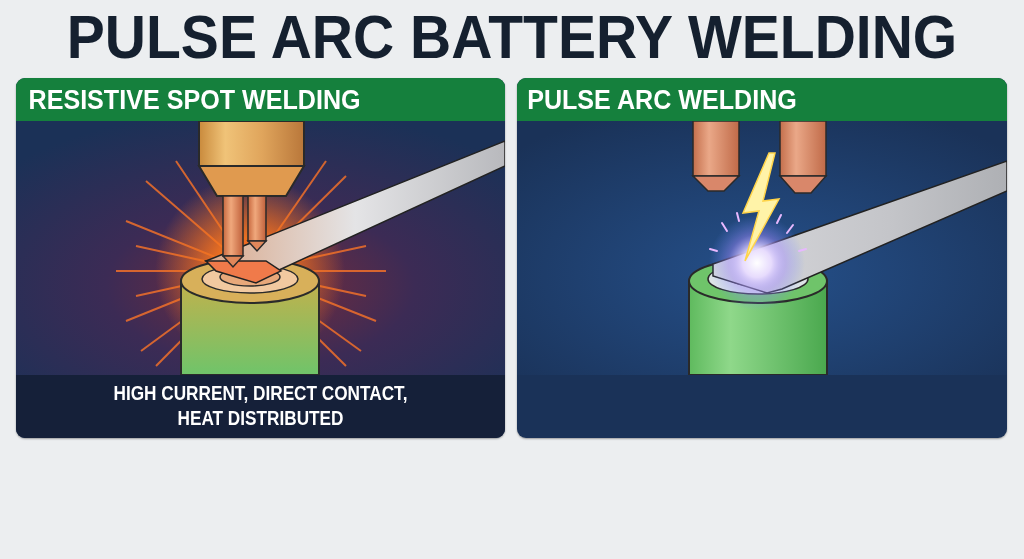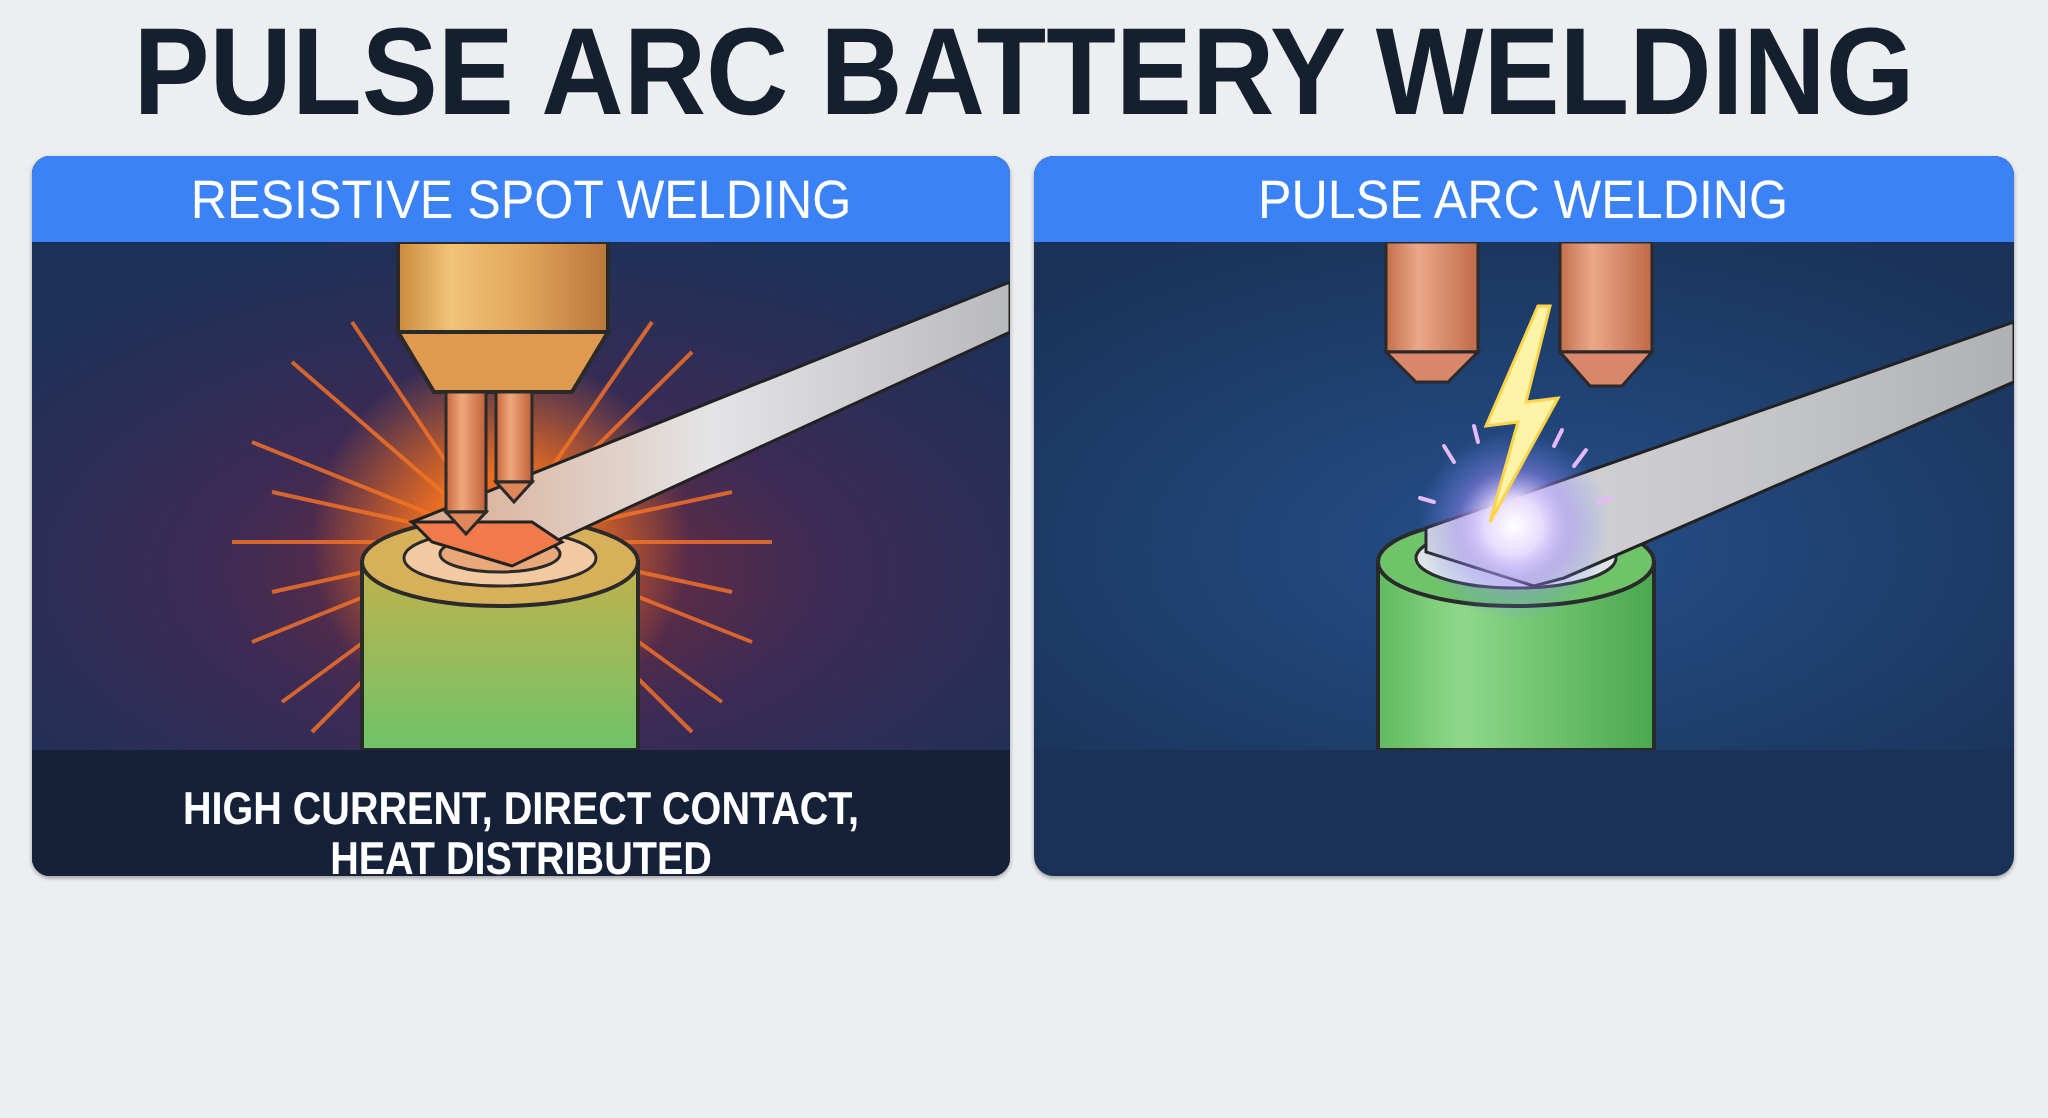--- a/index.html
+++ b/index.html
@@ -1,24 +1,24 @@
 <!DOCTYPE html>
 <html><head>
 <meta charset="utf-8">
 <style>
   html,body{margin:0;padding:0;}
   body{width:1024px;height:559px;background:#eceef0;overflow:hidden;position:relative;font-family:"Liberation Sans","DejaVu Sans",sans-serif;}
   .title{position:absolute;left:0;top:2px;width:1024px;text-align:center;font-family:"Liberation Sans",sans-serif;font-weight:bold;font-size:62px;line-height:70px;color:#15202f;letter-spacing:0px;transform:scaleX(0.92);transform-origin:center;}
   .panel{position:absolute;top:78px;height:360px;border-radius:9px;overflow:hidden;background:#1a3258;box-shadow:0 1px 2px rgba(0,0,0,0.35);}
   .panel.left{left:16px;width:489px;}
-  .panel.right{left:517px;width:490px;border-radius:10px;}
-  .panel-header{position:absolute;left:0;top:0;width:100%;height:43px;background:#3b82f6;color:#fff;font-weight:normal;font-size:27px;line-height:45px;text-align:center;}
+  .panel.right{left:517px;width:490px;}
+  .panel-header{position:absolute;left:0;top:0;width:100%;height:43px;background:#15803d;color:#fff;font-weight:bold;font-size:27px;line-height:45px;}
   .panel-header span{display:inline-block;transform:scaleX(0.93);}
   .scene{position:absolute;left:0;top:43px;width:100%;height:254px;}
-  .caption{position:absolute;left:0;top:297px;width:100%;height:63px;background:#152039;color:#fff;font-weight:bold;font-size:23px;line-height:25px;text-align:center;padding-top:17px;box-sizing:border-box;}
+  .caption{position:absolute;left:0;top:297px;width:100%;height:63px;background:#152039;color:#fff;font-weight:bold;font-size:20px;line-height:25px;text-align:center;padding-top:6px;box-sizing:border-box;}
   .caption div{transform:scaleX(0.86);}
   svg{display:block;}
 </style>
 </head>
 <body>
 
 <div class="title">PULSE ARC BATTERY WELDING</div>
 
 <div class="panel left">
   <div class="panel-header"><span>RESISTIVE SPOT WELDING</span></div>

